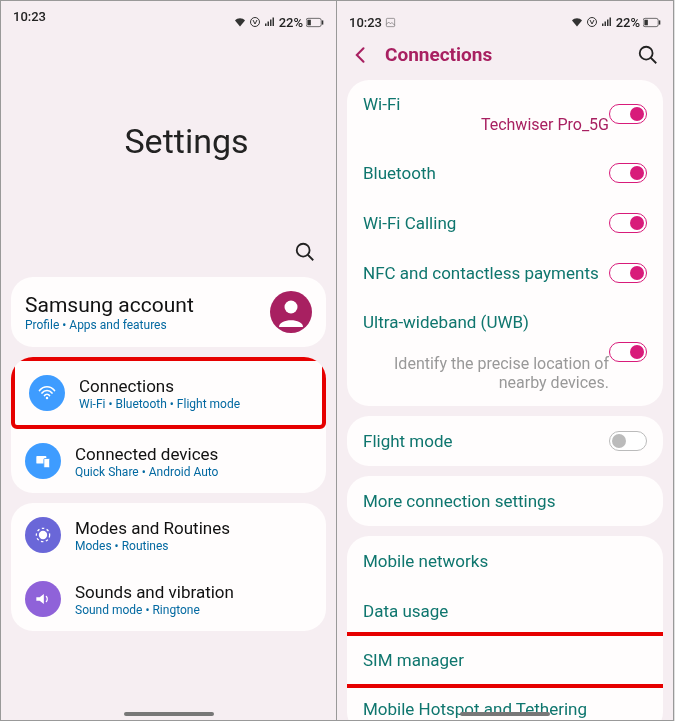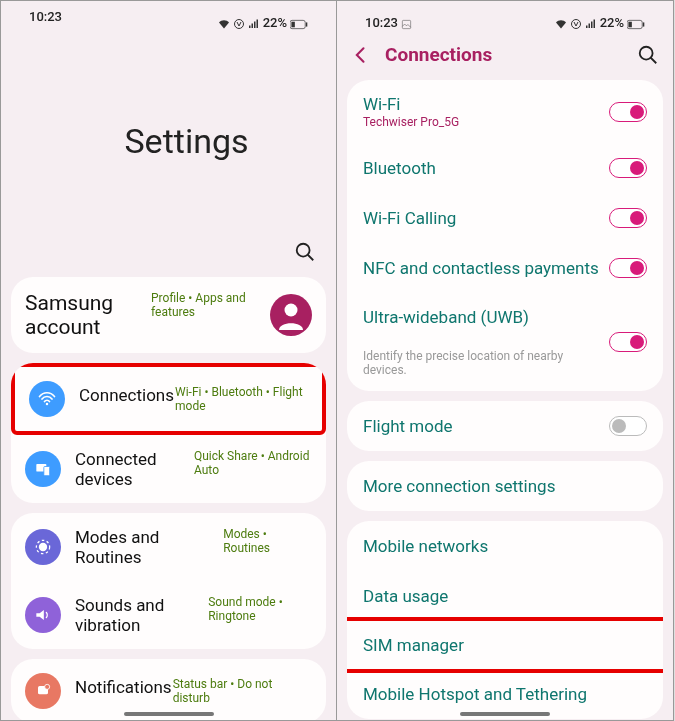--- a/index.html
+++ b/index.html
@@ -1,53 +1,53 @@
 <!DOCTYPE html>
 <html><head>
 <meta charset="utf-8">
 <style>
 * { box-sizing: border-box; margin: 0; padding: 0; }
 body { font-family: -apple-system, BlinkMacSystemFont, 'Segoe UI', Roboto, sans-serif; background: #e0e0e0; display: flex; width: 675px; height: 721px; overflow: hidden; }
 .phone { width: 337px; height: 721px; background: #f6eef2; border: 1px solid #999; position: relative; overflow: hidden; }
 .phone + .phone { border-left: none; }
-.status-bar { height: 30px; display: flex; justify-content: space-between; align-items: center; padding: 0 28px; font-size: 13px; color: #222; font-weight: 500; }
-.status-icons { display: flex; align-items: flex-end; gap: 3px; margin-top: 12px; }
+.status-bar { height: 30px; display: flex; justify-content: space-between; align-items: center; padding: 0 12px; font-size: 13px; color: #222; font-weight: 500; }
+.status-icons { display: flex; align-items: center; gap: 3px; margin-top: 12px; }
 
 
 .settings-hero { padding: 90px 0 80px; text-align: center; margin-left: 36px; }
 .settings-title { font-size: 34px; font-weight: 400; color: #222; }
 .search-area { display: flex; justify-content: flex-end; padding: 0 20px 14px; }
 .search-icon-lg { width: 22px; height: 22px; }
 
 .card-group { margin: 0 10px 10px; background: #fffdfd; border-radius: 22px; overflow: hidden; }
 .card-item { display: flex; align-items: center; padding: 14px 14px; gap: 14px; min-height: 64px; }
 .card-item.tall { min-height: 70px; }
 .item-icon { width: 36px; height: 36px; border-radius: 50%; display: flex; align-items: center; justify-content: center; flex-shrink: 0; }
-.item-text { flex: 1; display: flex; flex-direction: row; gap: 1px; }
+.item-text { flex: 1; display: flex; flex-direction: column; gap: 1px; }
 .item-title { font-size: 17px; color: #111; }
 .item-title.large { font-size: 21px; font-weight: 400; }
-.item-sub { font-size: 12px; color: #4d7c0f; }
+.item-sub { font-size: 12px; color: #0369a1; }
 .avatar { width: 42px; height: 42px; }
 
 .highlight-red { border: 4px solid #e60000; border-radius: 6px; }
 
 .nav-pill { position: absolute; bottom: 4px; left: 50%; transform: translateX(-50%); width: 90px; height: 4px; background: #777; border-radius: 2px; }
 
 
 .top-header { display: flex; align-items: center; padding: 12px 14px 8px; gap: 14px; }
 .back-icon { width: 20px; height: 20px; }
 .header-title { font-size: 19px; font-weight: 700; color: #a82061; flex: 1; }
 .header-search { width: 22px; height: 22px; }
 
 .conn-group { margin: 6px 10px 10px; background: #fffdfd; border-radius: 22px; overflow: hidden; }
 .conn-item { display: flex; align-items: center; padding: 14px 16px; min-height: 50px; }
 .conn-item.h52 { min-height: 52px; }
 .conn-text { flex: 1; display: flex; flex-direction: column; gap: 1px; }
 .conn-title { font-size: 17px; color: #0f766e; }
-.conn-sub { font-size: 12px; color: #a82061; }
+.conn-sub { font-size: 16px; color: #a82061; text-align: right; }
 .conn-sub.gray { color: #999; margin-top: 21px; }
 
 .toggle { width: 38px; height: 20px; border-radius: 10px; position: relative; display: flex; align-items: center; }
 .toggle.on { background: #fff; border: 1.5px solid #d81b7a; justify-content: flex-end; }
 .toggle.on::after { content: ''; width: 14px; height: 14px; border-radius: 50%; background: #d81b7a; margin: 0 2px; }
 .toggle.off { background: #fff; border: 1.5px solid #bbb; justify-content: flex-start; }
 .toggle.off::after { content: ''; width: 14px; height: 14px; border-radius: 50%; background: #bbb; margin: 0 2px; }
 
 .sim-highlight { border: 4px solid #e60000; margin: -4px -4px; position: relative; z-index: 1; }
 
@@ -151,34 +151,20 @@
             <path d="M16 9 C17.5 10.5 17.5 13.5 16 15" stroke="#fff" stroke-width="1.5" fill="none" stroke-linecap="round"></path>
           </svg>
       </div>
       <div class="item-text">
         <div class="item-title">Sounds and vibration</div>
         <div class="item-sub">Sound mode  •  Ringtone</div>
       </div>
     </div>
   </div>
 
-  <div class="card-group">
-    <div class="card-item">
-      <div class="item-icon" style="background:#e87863">
-        <svg width="20" height="20" viewBox="0 0 24 24">
-            <rect x="6" y="6" width="12" height="10" rx="2" fill="#fff"></rect>
-            <circle cx="17" cy="7" r="3" fill="#e87863" stroke="#fff"></circle>
-          </svg>
-      </div>
-      <div class="item-text">
-        <div class="item-title">Notifications</div>
-        <div class="item-sub">Status bar  •  Do not disturb</div>
-      </div>
-    </div>
-  </div>
 
   <div class="nav-pill"></div>
 </div>
 
 <div class="phone">
   <div class="status-bar">
     <div class="status-icons">
       <span>10:23</span>
       <svg width="11" height="11" viewBox="0 0 24 24">
           <rect x="3" y="3" width="18" height="18" rx="2" stroke="#333" fill="none"></rect>

